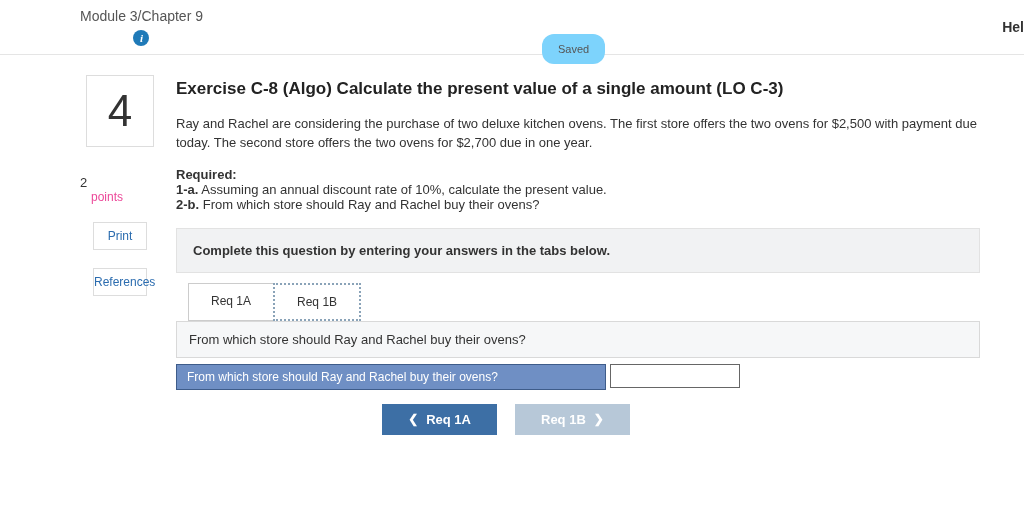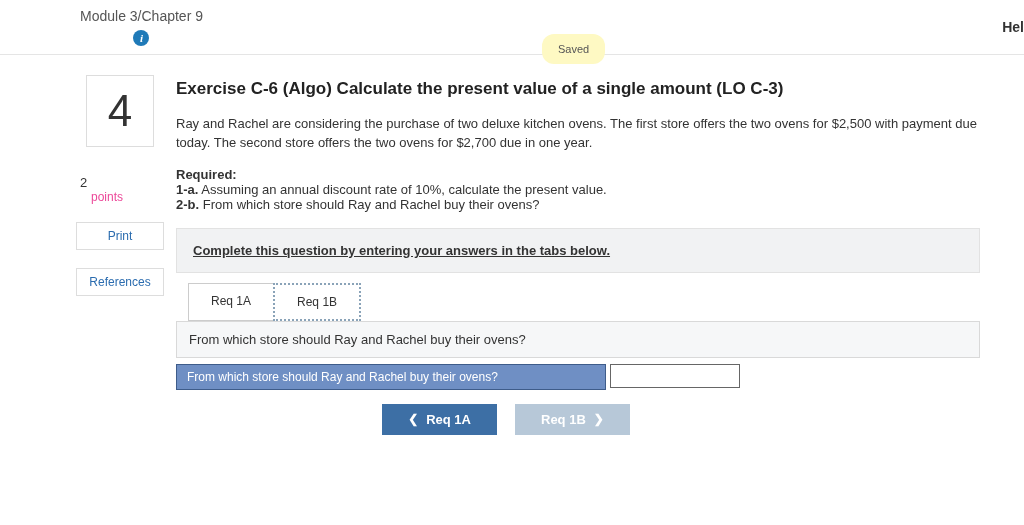--- a/index.html
+++ b/index.html
@@ -29,21 +29,21 @@
     width: 16px; height: 16px; border-radius: 50%;
     background: #1f7ab8; color: #fff;
     display: inline-flex; align-items: center; justify-content: center;
     font-weight: bold; font-size: 11px; font-style: italic;
     font-family: Georgia, serif;
   }
   .saved-pill {
     position: absolute;
     left: 50%;
     transform: translateX(30px);
-    background: #fef9c3;
+    background: #7dd3fc;
     border-radius: 12px;
     padding: 9px 16px;
     font-size: 11px;
     color: #555;
     margin-top: 44px;
   }
   .help {
     position: absolute;
     right: 0;
     font-weight: bold;
@@ -72,21 +72,21 @@
     margin-top: 28px;
     text-align: left;
     width: 100%;
     font-size: 13px;
   }
   .points .num { color: #333; }
   .points .lbl { color: #ec4899; font-size: 12px; margin-left: 11px; }
   .linkbtn {
     margin-top: 18px;
     border: 1px solid #ddd;
-    width: 88px;
+    width: 54px;
     text-align: center;
     padding: 6px 0;
     font-size: 12px;
     color: #2b6caf;
     background: #fff;
     cursor: pointer;
   }
   .linkbtn + .linkbtn { }
   .main {
     flex: 1;
@@ -101,21 +101,20 @@
   .req-label { font-weight: bold; }
   .req-item { }
   .req-item b { font-weight: bold; text-align: center; }
   .instruction-bar {
     background: #f1f2f3;
     border: 1px solid #e2e2e2;
     padding: 14px 16px;
     font-weight: bold;
     font-size: 13px;
     margin: 16px 0 10px 0;
-    text-decoration: underline;
   }
   .tabs {
     display: flex;
     margin: 0 0 0 12px;
   }
   .tab {
     border: 1px solid #ccc;
     padding: 10px 22px;
     font-size: 12px;
     color: #333;
@@ -196,21 +195,21 @@
     <div class="qnum">4</div>
     <div class="points">
       <div class="num">2</div>
       <div class="lbl">points</div>
     </div>
     <div class="linkbtn">Print</div>
     <div class="linkbtn">References</div>
   </div>
 
   <div class="main">
-    <div class="title">Exercise C-6 (Algo) Calculate the present value of a single amount (LO C-3)</div>
+    <div class="title">Exercise C-8 (Algo) Calculate the present value of a single amount (LO C-3)</div>
     <div class="prompt">Ray and Rachel are considering the purchase of two deluxe kitchen ovens. The first store offers the two ovens for $2,500 with payment due today. The second store offers the two ovens for $2,700 due in one year.</div>
 
     <div>
       <div class="req-label">Required:</div>
       <div class="req-item">
         <b>1-a.</b><span> Assuming an annual discount rate of 10%, calculate the present value.</span>
       </div>
       <div class="req-item">
         <b>2-b.</b><span> From which store should Ray and Rachel buy their ovens?</span>
       </div>

